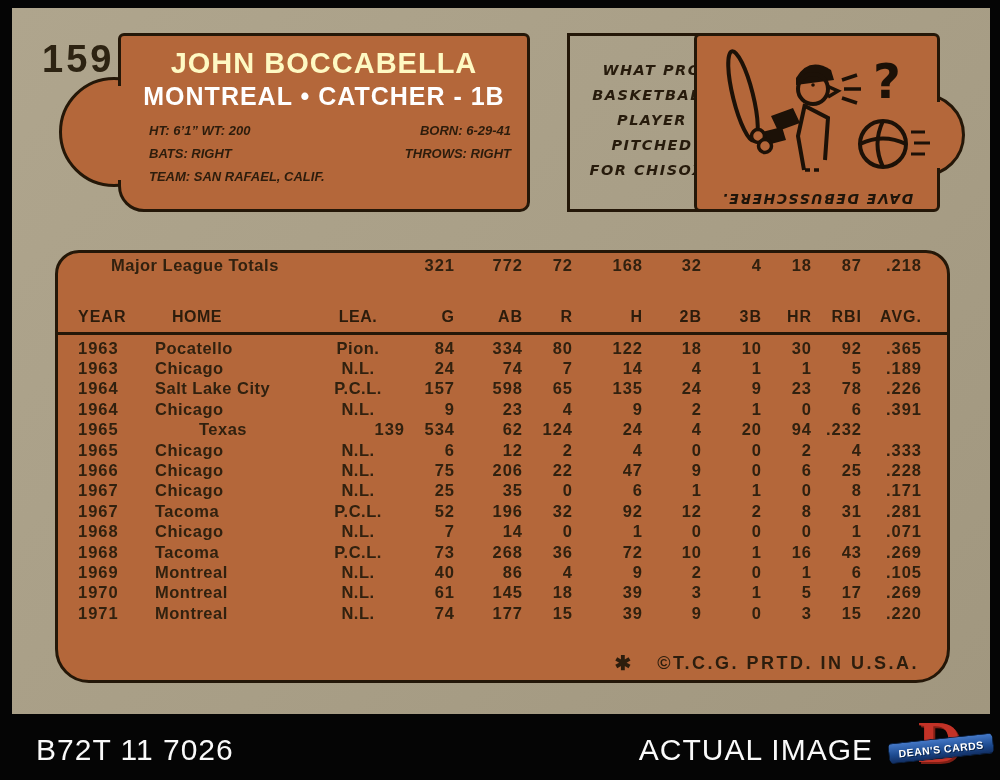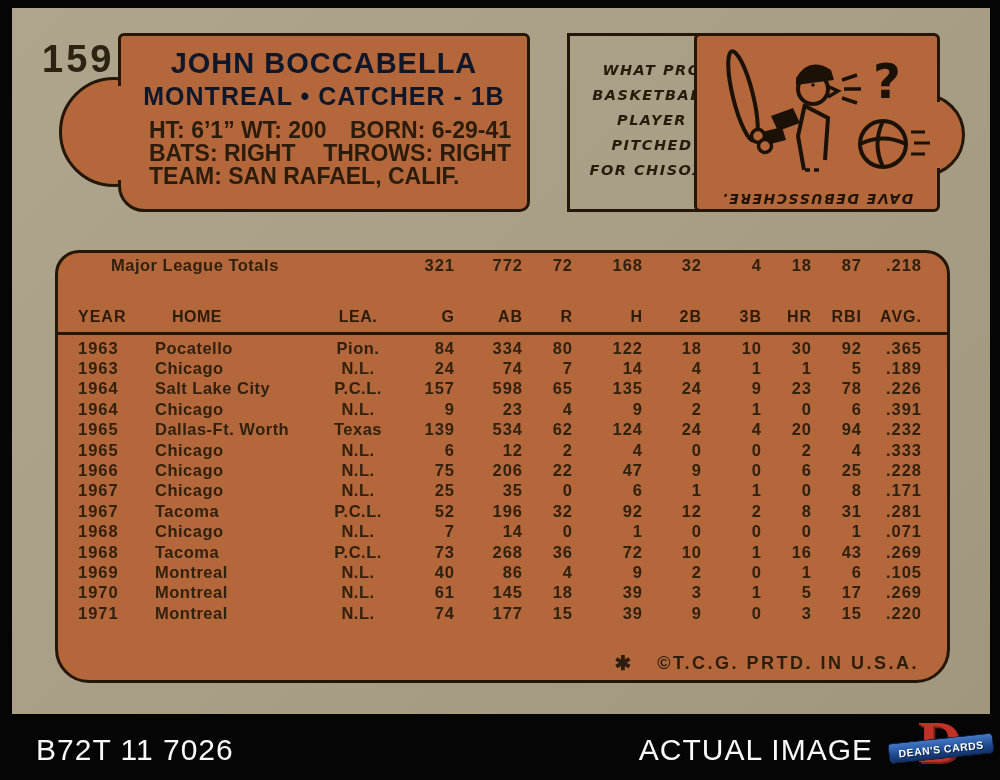--- a/index.html
+++ b/index.html
@@ -25,23 +25,23 @@
   }
   .name-panel{
     position:absolute;left:106px;top:25px;width:412px;height:179px;
     background:#b4673a;border:3px solid #241708;box-sizing:border-box;
     border-radius:6px 6px 10px 26px;z-index:2;
   }
   .bump-left-cover{
     position:absolute;left:104px;top:78px;width:11px;height:94px;
     background:#b4673a;z-index:3;
   }
-  .pname{margin-top:11px;text-align:center;font-size:29px;font-weight:700;color:#0f172a;letter-spacing:1px;white-space:nowrap;}
-  .pteam{margin-top:2px;text-align:center;font-size:25px;font-weight:700;color:#0f172a;letter-spacing:1px;white-space:nowrap;}
-  .bio{margin-top:8px;padding:0 16px 0 28px;font-size:23px;font-weight:700;color:#2c1c0c;}
+  .pname{margin-top:11px;text-align:center;font-size:29px;font-weight:700;color:#fef9c3;letter-spacing:1px;white-space:nowrap;}
+  .pteam{margin-top:2px;text-align:center;font-size:25px;font-weight:700;color:#ffffff;letter-spacing:1px;white-space:nowrap;}
+  .bio{margin-top:8px;padding:0 16px 0 28px;font-size:13px;font-weight:700;color:#2c1c0c;font-style:italic;}
   .bio-line{display:flex;justify-content:space-between;line-height:23px;white-space:nowrap;}
   .bio-line.single{justify-content:flex-start;}
   
   .q-box{
     position:absolute;left:515px;top:25px;width:170px;height:179px;
     border:3px solid #241708;box-sizing:border-box;z-index:2;margin-left:40px;
   }
   .q-text{
     padding-top:22px;text-align:center;
     font-family:"DejaVu Sans",sans-serif;font-style:italic;font-weight:700;
@@ -269,21 +269,20 @@
           <span class="c num">4</span>
           <span class="c num">9</span>
           <span class="c num">2</span>
           <span class="c num">1</span>
           <span class="c num">0</span>
           <span class="c num">6</span>
           <span class="c num">.391</span>
         </div>
         <div class="sgrid srow">
           <span class="c c0">1965</span>
-          <span class="c c1">Dallas-Ft. Worth</span>
           <span class="c c2">Texas</span>
           <span class="c num">139</span>
           <span class="c num">534</span>
           <span class="c num">62</span>
           <span class="c num">124</span>
           <span class="c num">24</span>
           <span class="c num">4</span>
           <span class="c num">20</span>
           <span class="c num">94</span>
           <span class="c num">.232</span>

